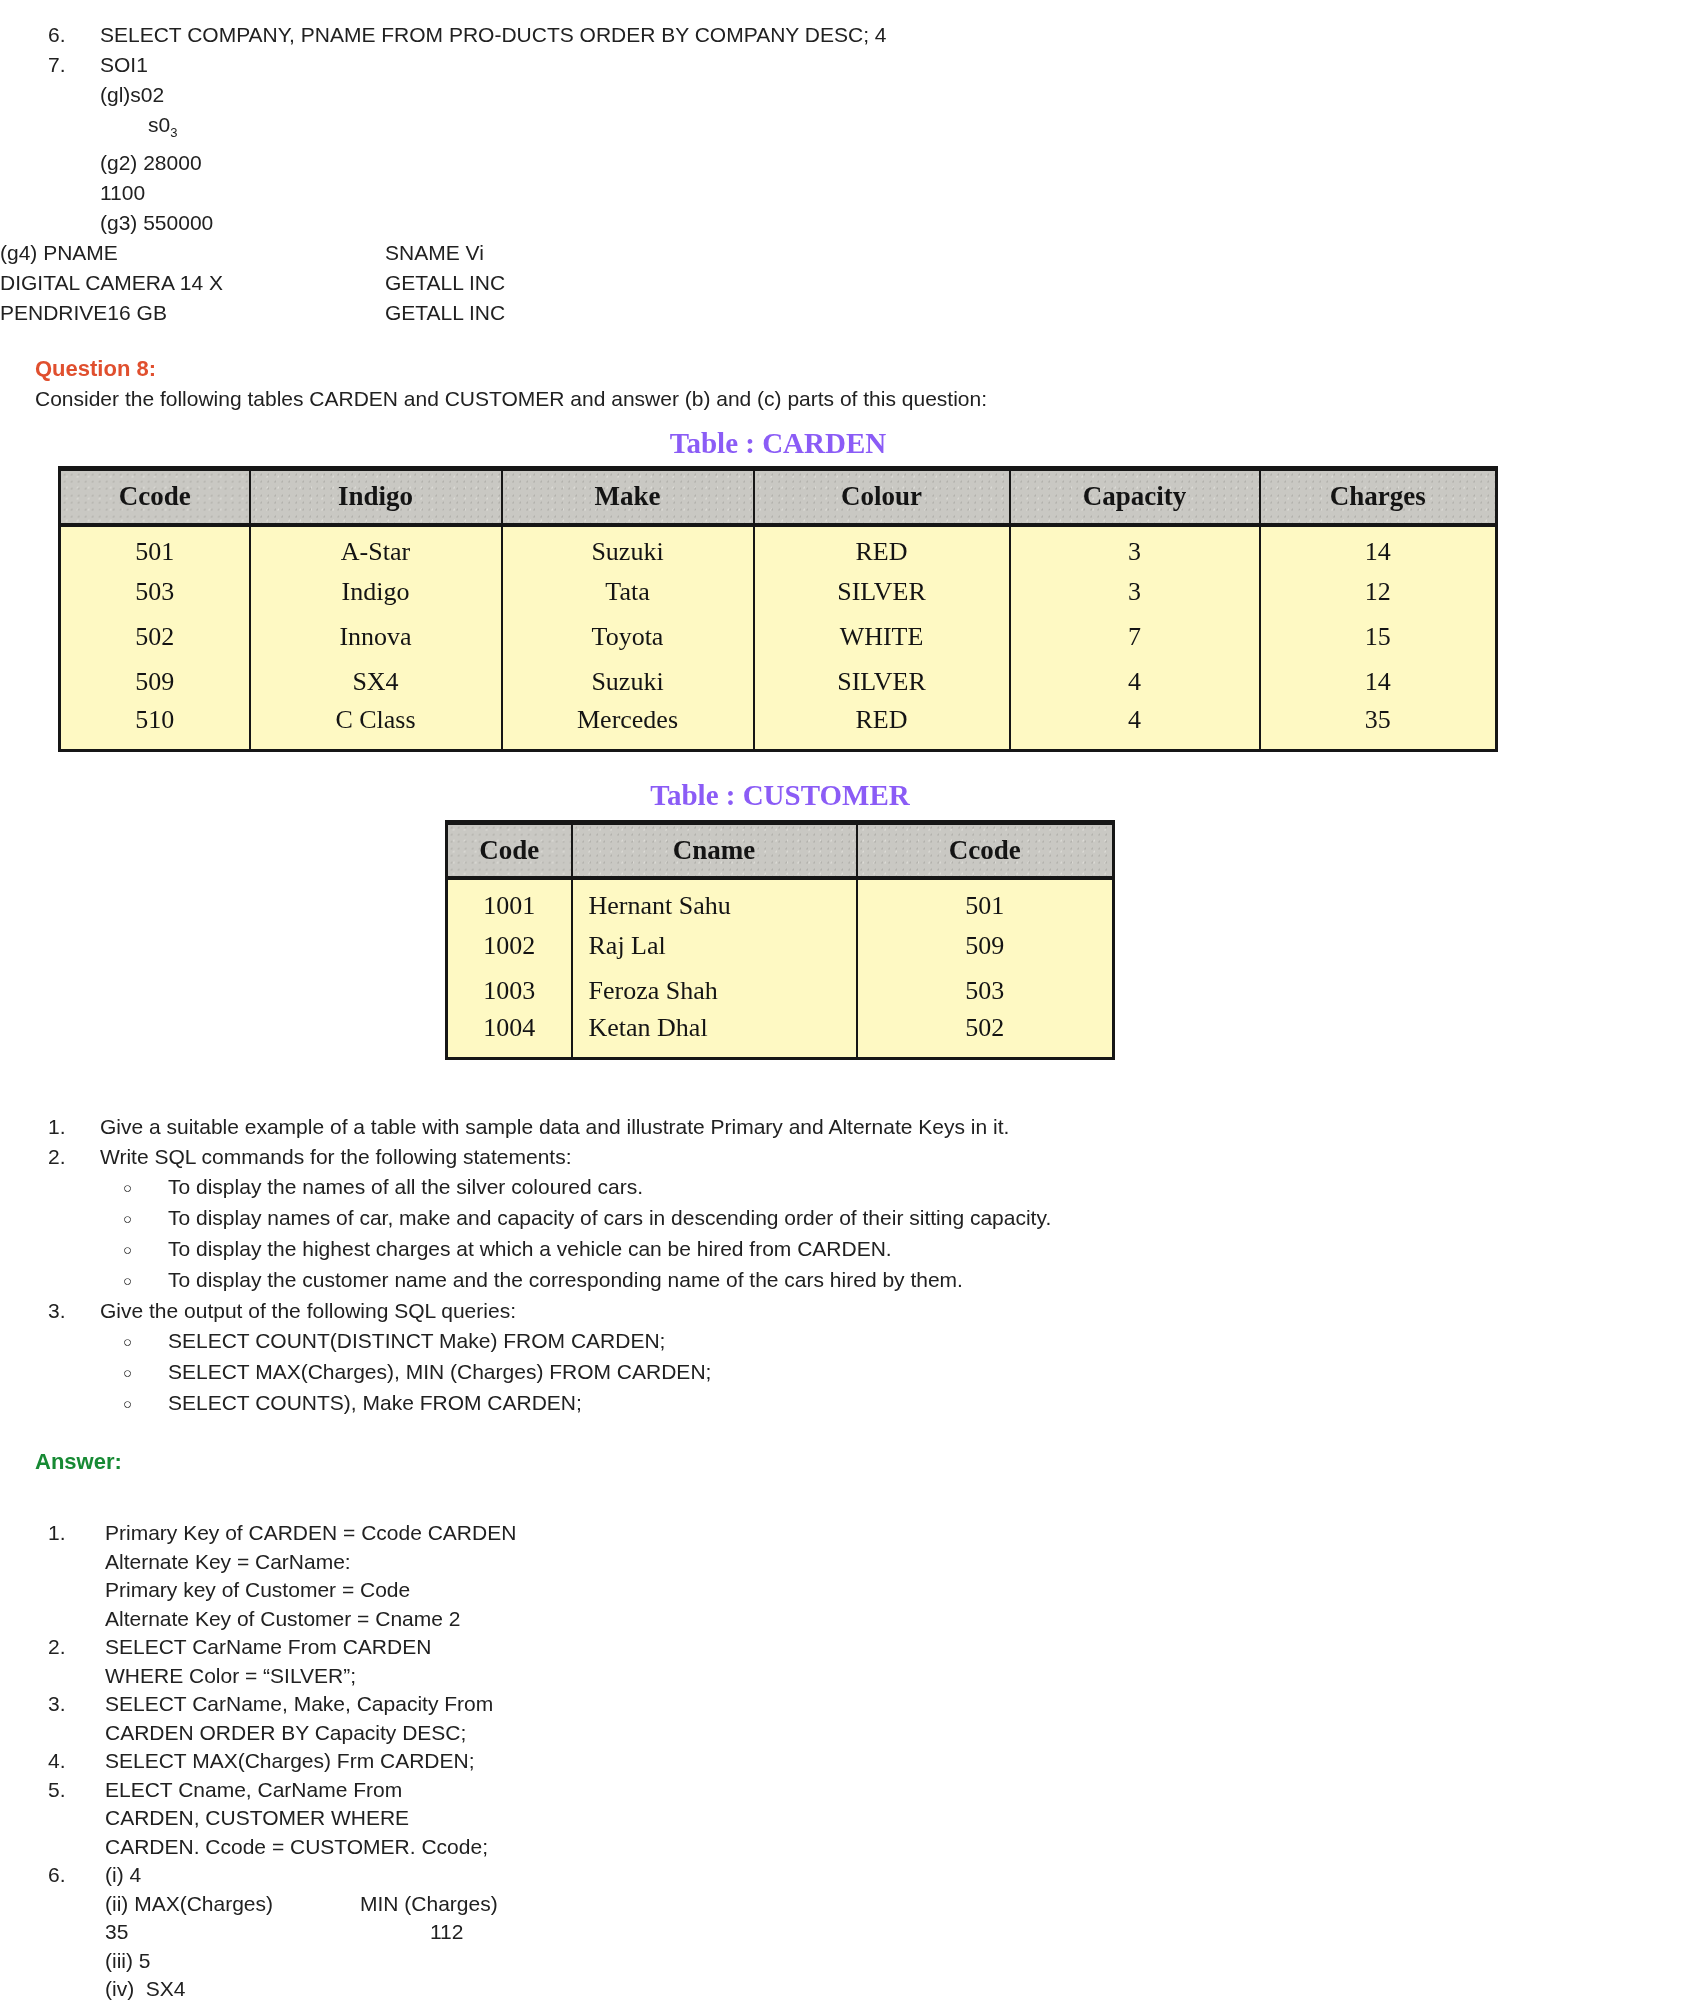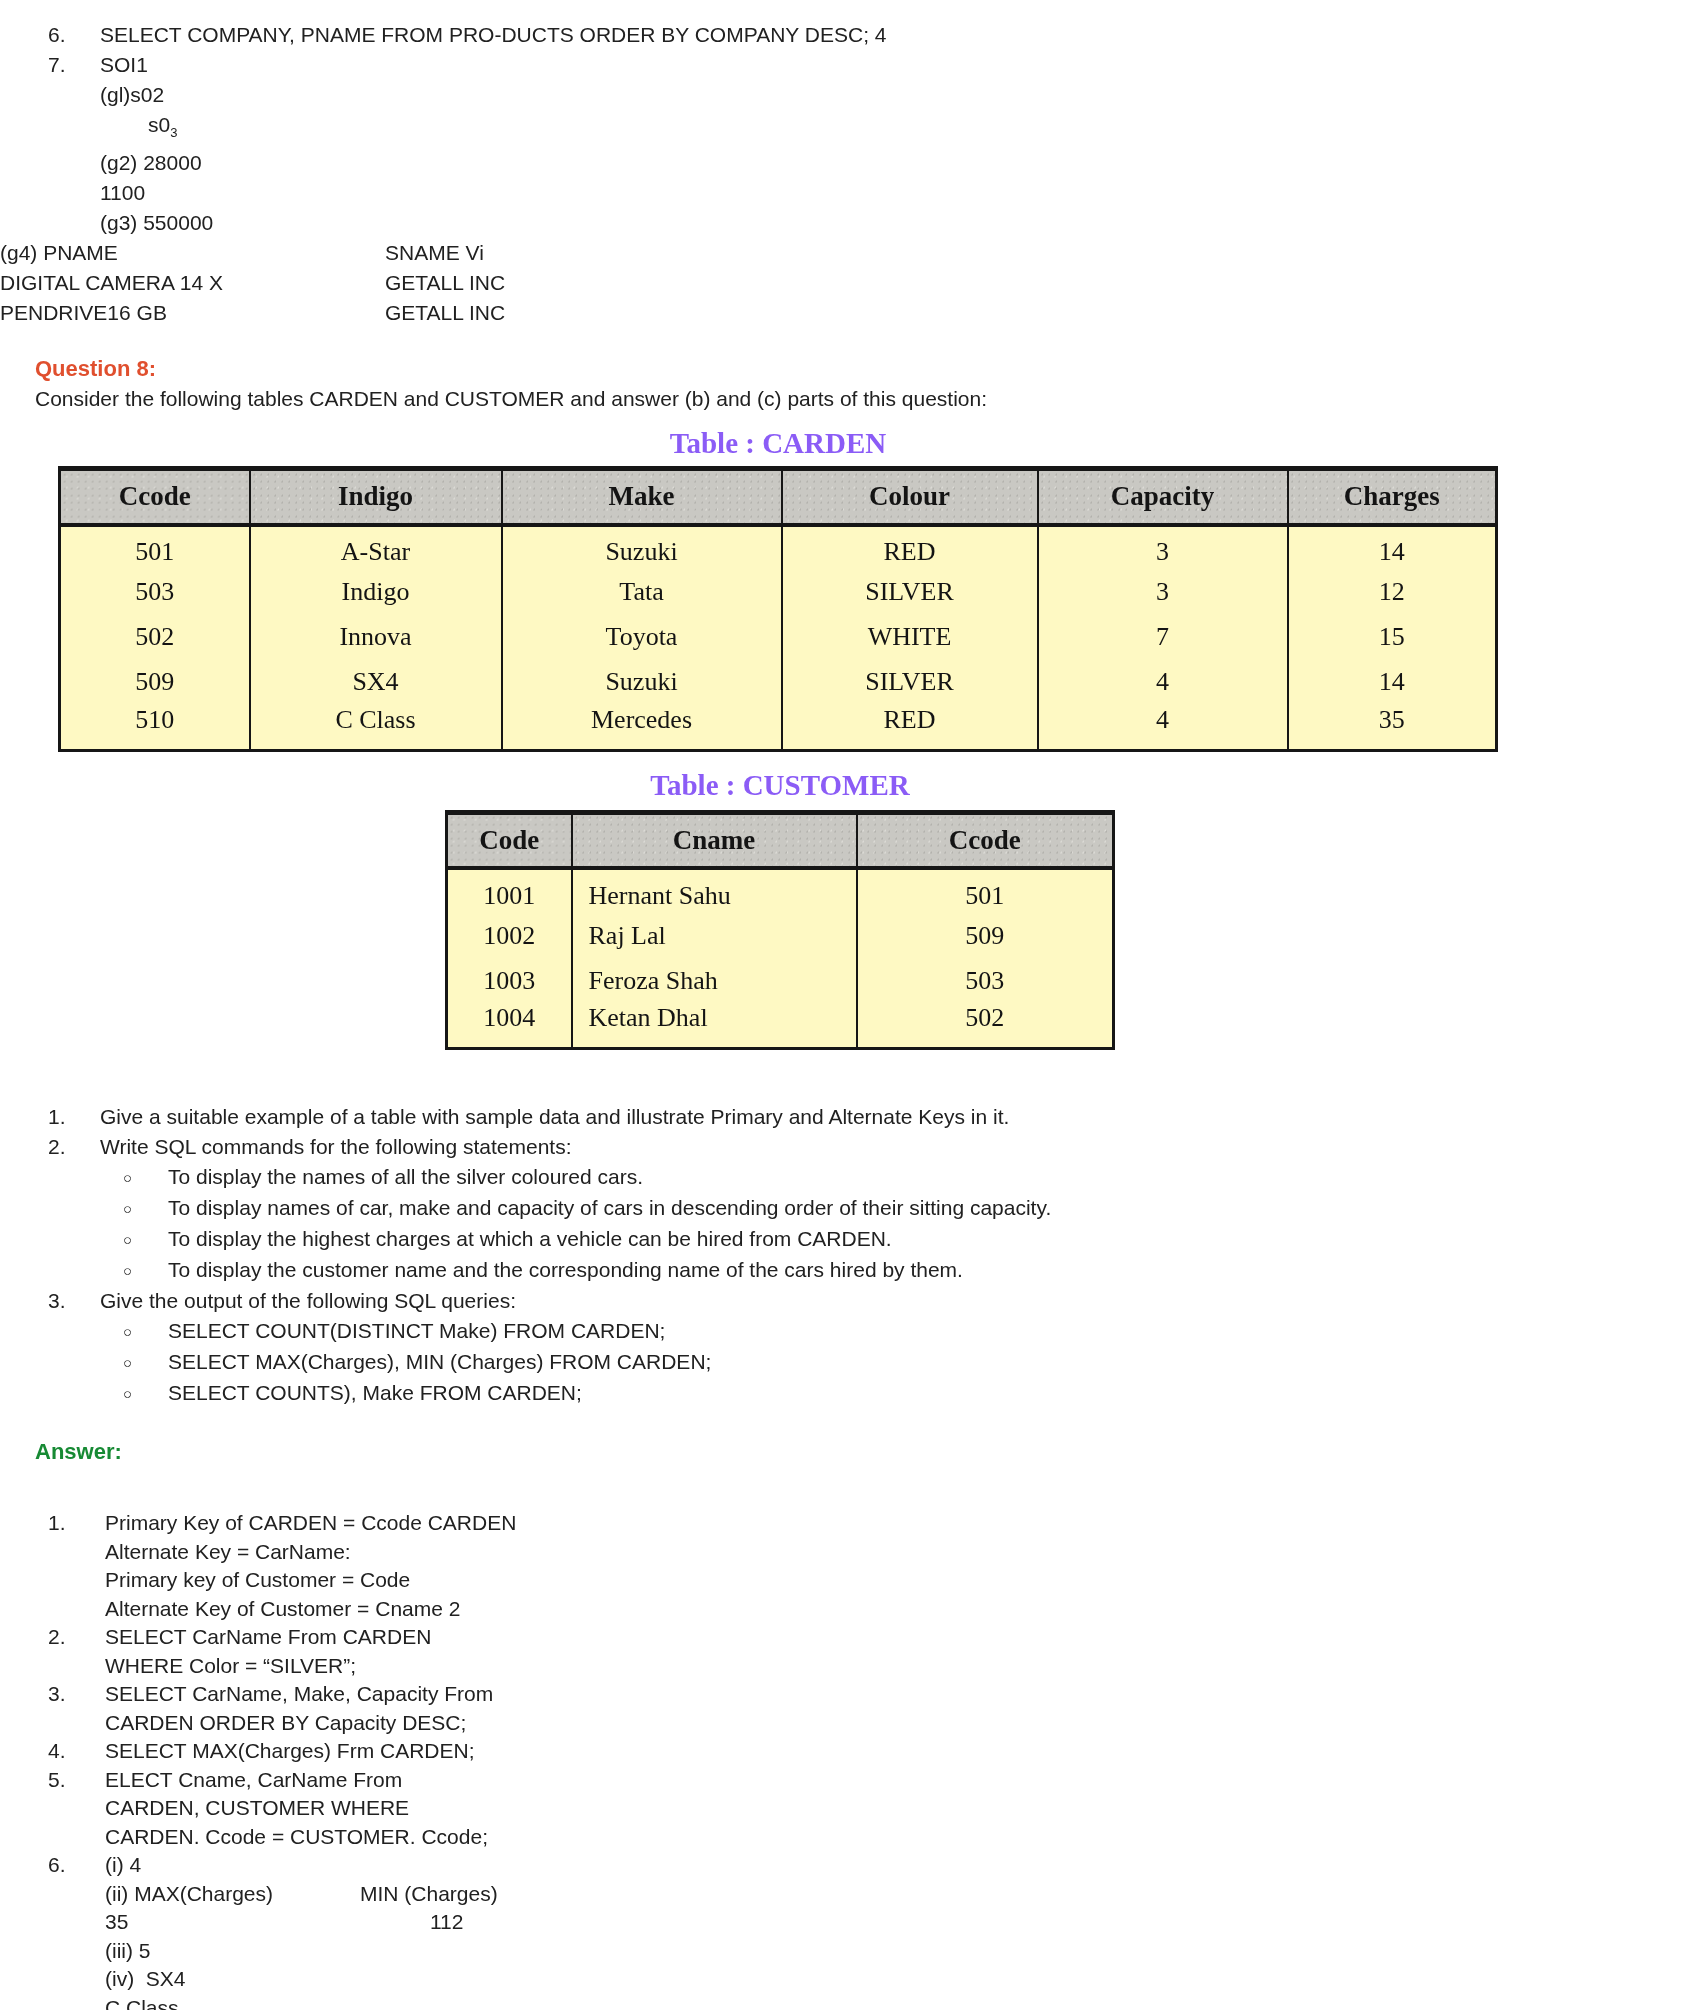--- a/index.html
+++ b/index.html
@@ -33,21 +33,21 @@
   }
   .intro { padding-left:35px; line-height:30px; }
 
   
   .table-title {
     font-family:"Liberation Serif", serif;
     font-weight:bold; font-size:29px; color:#8b5cf6;
     text-align:center; line-height:34px;
   }
   .carden-wrap { width:1440px; margin-left:58px; margin-top:12px; }
-  .customer-wrap { width:670px; margin-left:445px; margin-top:16px; }
+  .customer-wrap { width:670px; margin-left:445px; margin-top:26px; }
   .carden-wrap .table-title { margin-bottom:6px; }
   .customer-wrap .table-title { margin-bottom:8px; }
 
   table.scan {
     border-collapse:collapse; width:100%;
     font-family:"Liberation Serif", serif; color:#141414;
     background:#fef9c3;
   }
   table.scan th {
     font-size:27px; font-weight:bold;
@@ -116,21 +116,21 @@
 <h2 class="q-heading">Question 8:</h2>
 <p class="intro">Consider the following tables CARDEN and CUSTOMER and answer (b) and (c) parts of this question:</p>
 
 <div class="carden-wrap">
   <div class="table-title">Table : CARDEN</div>
   <table class="scan">
     <thead>
       <tr>
         <th style="width:190px">Ccode</th>
         <th style="width:252px">Indigo</th>
-        <th style="width:280px">Make</th>
+        <th style="width:252px">Make</th>
         <th style="width:256px">Colour</th>
         <th style="width:250px">Capacity</th>
         <th>Charges</th>
       </tr>
     </thead>
     <tbody>
       <tr>
         <td>501</td>
         <td>A-Star</td>
         <td>Suzuki</td>

